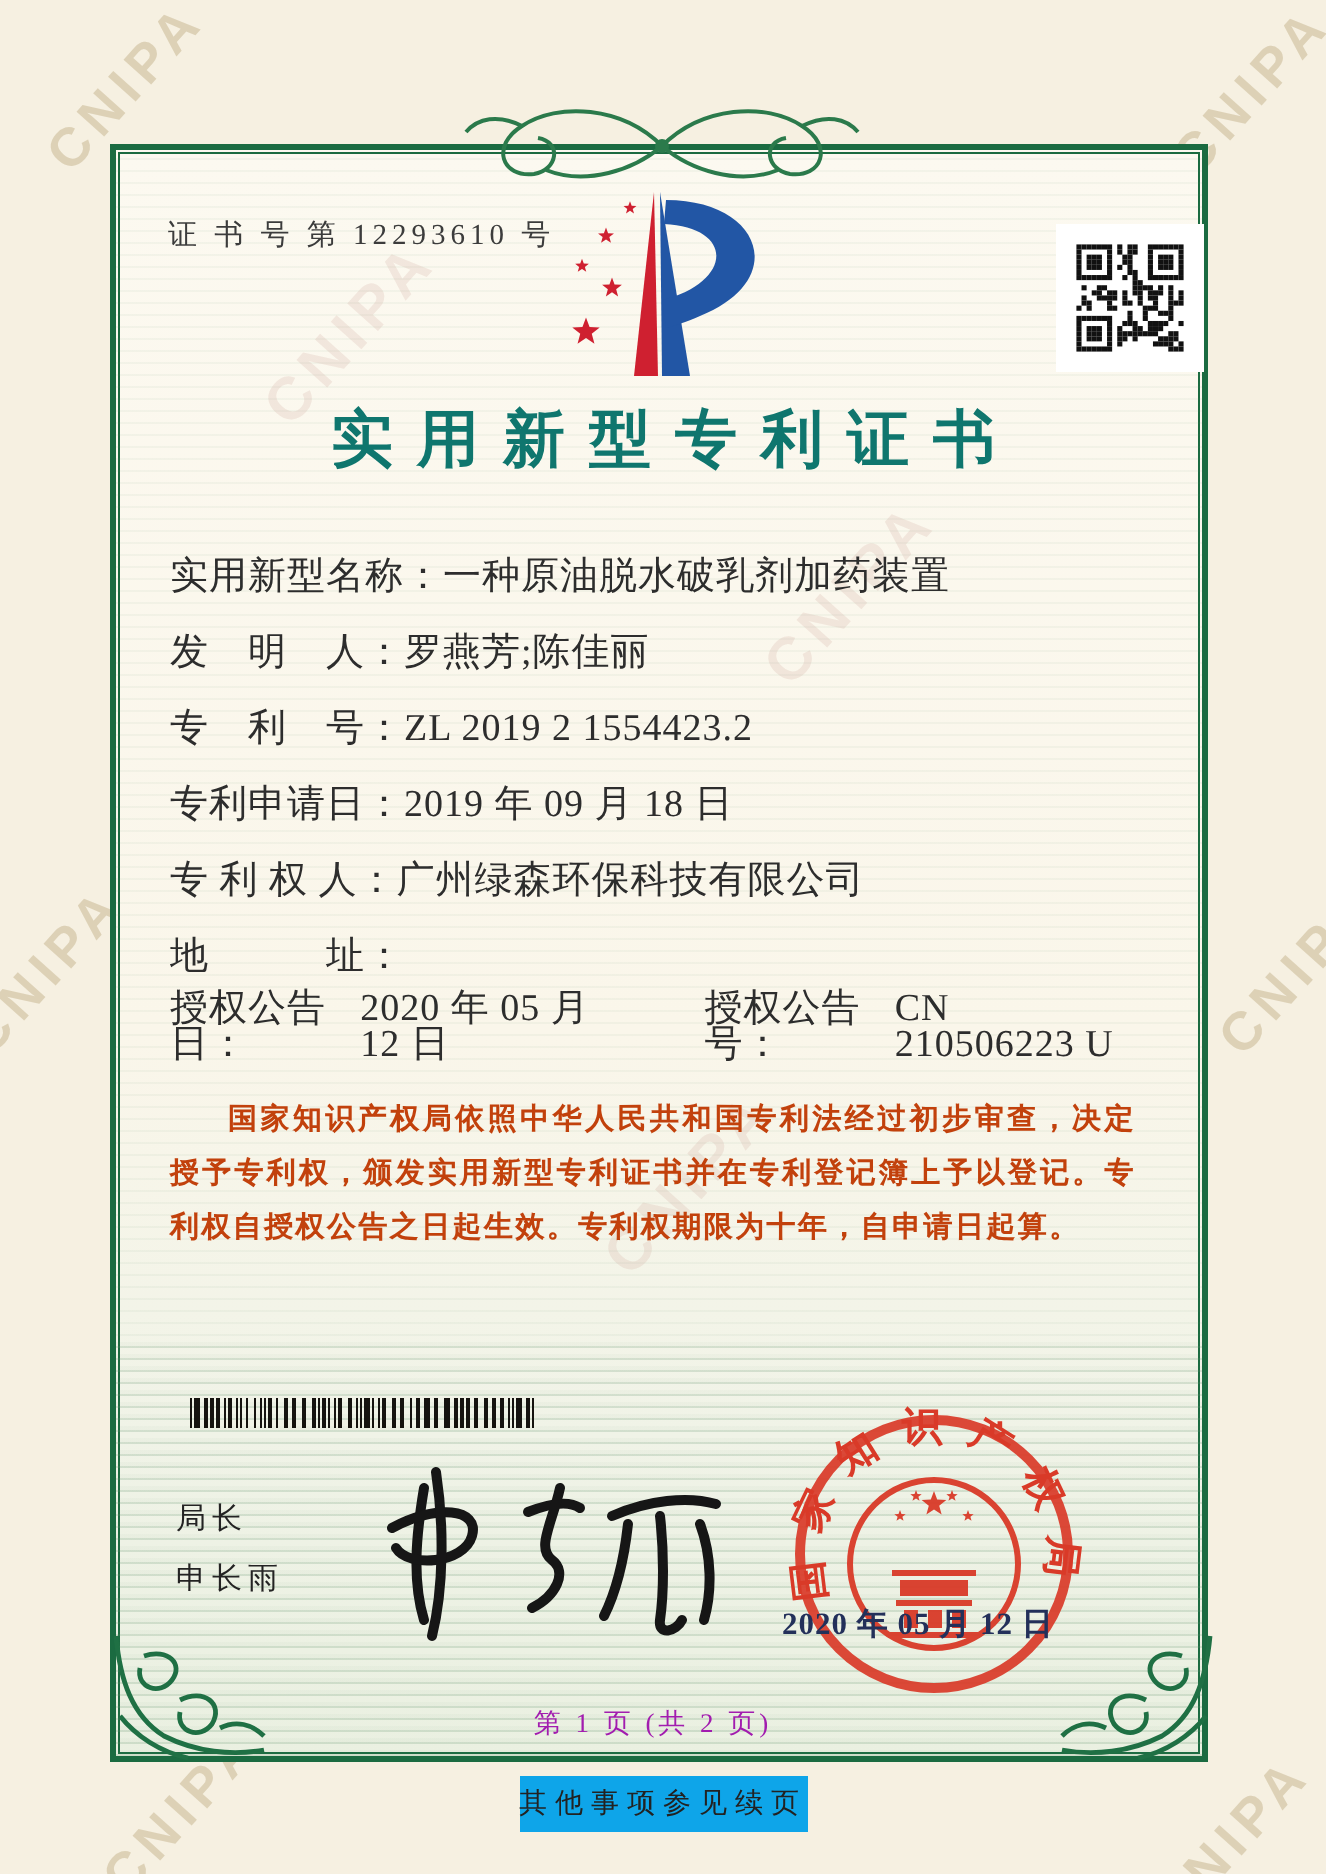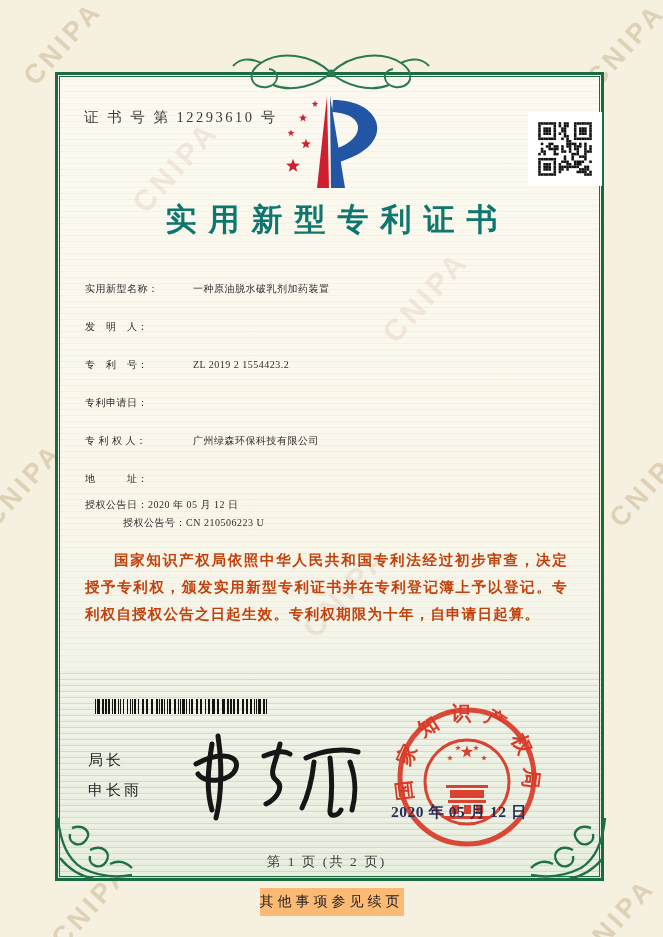--- a/index.html
+++ b/index.html
@@ -21,42 +21,42 @@
   .frame::before{content:"";position:absolute;inset:1px;border:1px solid #1b6b41;pointer-events:none;}
   .lines-soft{position:absolute;inset:0;
     background:repeating-linear-gradient(0deg,rgba(96,146,108,0.06) 0 1px,transparent 1px 6px);}
   .lines-strong{position:absolute;left:0;right:0;top:595px;bottom:0;
     background:repeating-linear-gradient(0deg,rgba(96,146,108,0.16) 0 1px,rgba(96,146,108,0.04) 1px 3px,transparent 3px 6px);}
   .cert-no{position:absolute;left:84px;top:108px;font-size:14.5px;letter-spacing:2.5px;color:#3c3c3c;}
   .logo{position:absolute;left:253px;top:88px;}
   .qr{position:absolute;left:528px;top:112px;width:74px;height:74px;background:#fff;}
   .title{position:absolute;left:0;right:0;top:199px;text-align:center;
     font-size:31px;font-weight:bold;letter-spacing:12px;text-indent:12px;color:#0f766e;}
-  .fields{position:absolute;left:85px;top:280px;width:478px;font-size:10px;color:#2d2d2d;letter-spacing:0.5px;}
+  .fields{position:absolute;left:85px;top:280px;width:478px;font-size:19px;color:#2d2d2d;letter-spacing:0.5px;}
   .frow{display:flex;line-height:18px;margin-bottom:20px;}
   .frow.addr{margin-bottom:8px;}
   .flabel{flex:0 0 108px;white-space:nowrap;}
   .fvalue{flex:1;}
   .fvalue .l2{margin-top:4px;}
-  .grant{display:flex;line-height:18px;flex-direction:column;}
+  .grant{display:flex;line-height:18px;}
   .grant .pair{display:flex;}
   .grant .pair2{margin-left:38px;font-family:Liberation Serif, serif;}
   .body-text{position:absolute;left:85px;width:483px;top:547px;
     font-size:14.5px;line-height:27px;letter-spacing:1.2px;color:#c2410c;text-align:justify;font-weight:bold;}
   .body-text p{margin:0;text-indent:2em;}
   .barcode{position:absolute;left:95px;top:699px;}
   .director{position:absolute;left:88px;top:745px;font-size:15px;letter-spacing:3px;color:#232323;line-height:30px;}
   .sig{position:absolute;left:168px;top:728px;}
   .seal{position:absolute;left:382px;top:692px;}
   .seal-date{position:absolute;left:391px;top:802px;width:190px;font-size:15.5px;font-weight:bold;
     color:#23305a;letter-spacing:0.5px;}
   .page-footer{position:absolute;left:55px;width:543px;top:853px;text-align:center;
-    font-size:13.5px;letter-spacing:2px;color:#404040;}
+    font-size:13.5px;letter-spacing:2px;color:#a21caf;}
   .cont-note{position:absolute;left:0;right:0;top:888px;text-align:center;}
-  .cont-note span{display:inline-block;background:#fdba74;padding:5px 0;
+  .cont-note span{display:inline-block;background:#0ea5e9;padding:5px 0;
     font-size:14px;letter-spacing:4px;color:#222;}
   .ornament{position:absolute;pointer-events:none;}
 </style>
 </head>
 <body>
 
 <div class="wm" style="left:12px;top:28px">CNIPA</div>
 <div class="wm" style="left:575px;top:30px">CNIPA</div>
 <div class="wm" style="left:-28px;top:470px">CNIPA</div>
 <div class="wm" style="left:598px;top:470px">CNIPA</div>
@@ -339,27 +339,29 @@
 
 <div class="title">实用新型专利证书</div>
 
 <div class="fields">
   <div class="frow">
     <div class="flabel">实用新型名称：</div>
     <div class="fvalue">一种原油脱水破乳剂加药装置</div>
   </div>
   <div class="frow">
     <div class="flabel">发　明　人：</div>
+    <div class="fvalue">罗燕芳;陈佳丽</div>
   </div>
   <div class="frow">
     <div class="flabel">专　利　号：</div>
     <div class="fvalue">ZL 2019 2 1554423.2</div>
   </div>
   <div class="frow">
     <div class="flabel">专利申请日：</div>
+    <div class="fvalue">2019 年 09 月 18 日</div>
   </div>
   <div class="frow">
     <div class="flabel">专 利 权 人：</div>
     <div class="fvalue">广州绿森环保科技有限公司</div>
   </div>
   <div class="frow addr">
     <div class="flabel">地　　　址：</div>
   </div>
   <div class="grant">
     <div class="pair">

